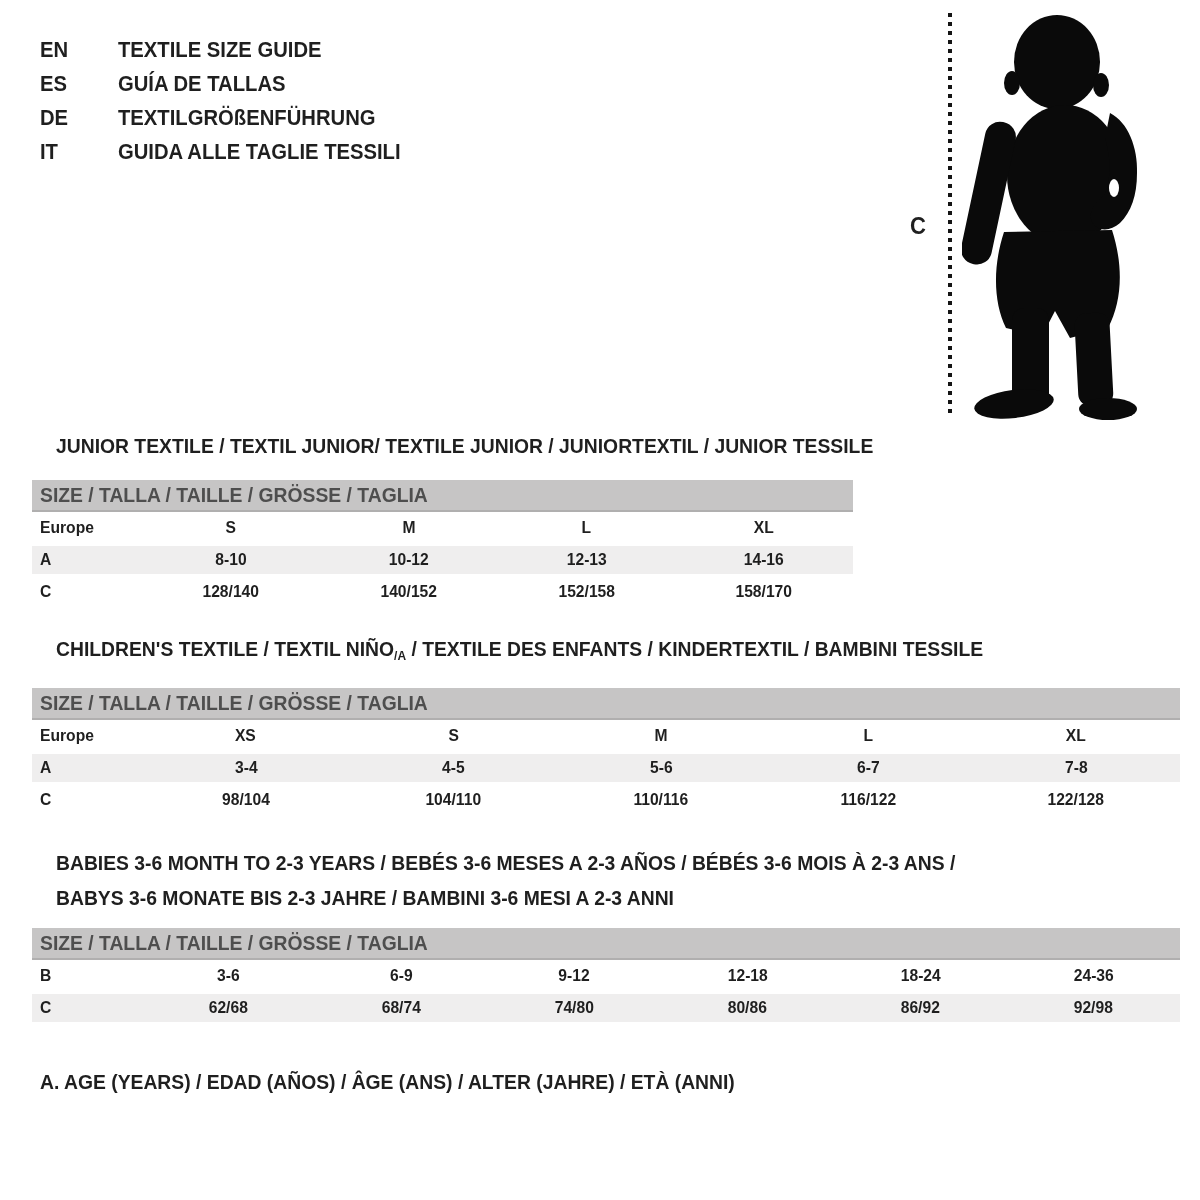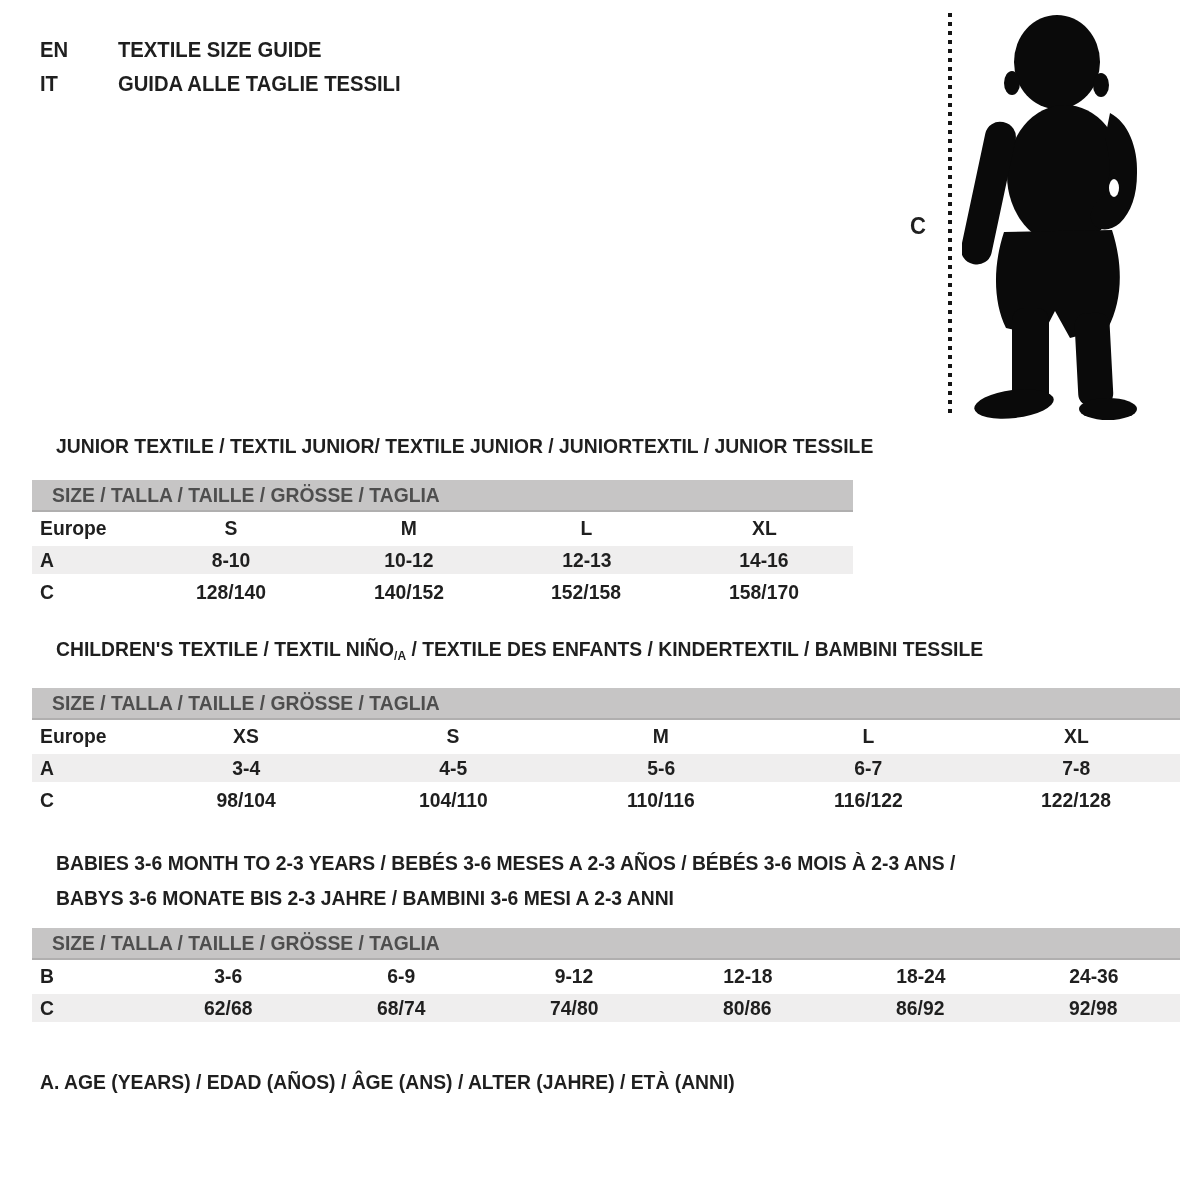--- a/index.html
+++ b/index.html
@@ -33,42 +33,50 @@
   #babies-title   { top:845px; line-height:35px; }
   .sub { font-size:13px; vertical-align:-4px; }
 
   
   .table { position:absolute; left:32px; }
   #junior-table   { top:480px; width:821px; }
   #children-table { top:688px; width:1148px; }
   #babies-table   { top:928px; width:1148px; }
   .bar {
     height:30px; background:#c6c5c5; border-bottom:2px solid #b0afaf;
-    display:flex; align-items:center; padding-left:20px; color:#4e4e4e; font-size:21px;
+    display:flex; align-items:center; padding-left:8px; color:#4e4e4e; font-size:21px;
   }
-  .trow { display:grid; height:32px; align-items:center; font-size:21px; }
+  .trow { display:grid; height:32px; align-items:center; font-size:17px; }
   .cols4 { grid-template-columns:110px repeat(4,1fr); }
   .cols5 { grid-template-columns:110px repeat(5,1fr); }
   .cols6 { grid-template-columns:110px repeat(6,1fr); }
   .trow.shaded { background:#efeeee; border-top:2px solid #fff; border-bottom:2px solid #fff; box-sizing:border-box; }
   .cell { display:flex; justify-content:center; }
   .cell.lab { justify-content:flex-start; padding-left:8px; }
 
   
   .legend { position:absolute; left:40px; top:1063px; font-size:21px; line-height:37px;text-decoration:underline; }
 </style>
 </head>
 <body>
 
 <div class="stage">
 
   <div class="langs">
     <div class="lang-row">
       <span class="t l">EN</span>
       <span class="t l">TEXTILE SIZE GUIDE</span>
+    </div>
+    <div class="lang-row">
+      <span class="t l">ES</span>
+      <span class="t l">GUÍA DE TALLAS</span>
+    </div>
+    <div class="lang-row">
+      <span class="t l">DE</span>
+      <span class="t l">TEXTILGRÖßENFÜHRUNG</span>
     </div>
     <div class="lang-row">
       <span class="t l">IT</span>
       <span class="t l">GUIDA ALLE TAGLIE TESSILI</span>
     </div>
   </div>
 
   <div class="measure-line"></div>
   <div class="measure-label">
     <span class="t l">C</span>

